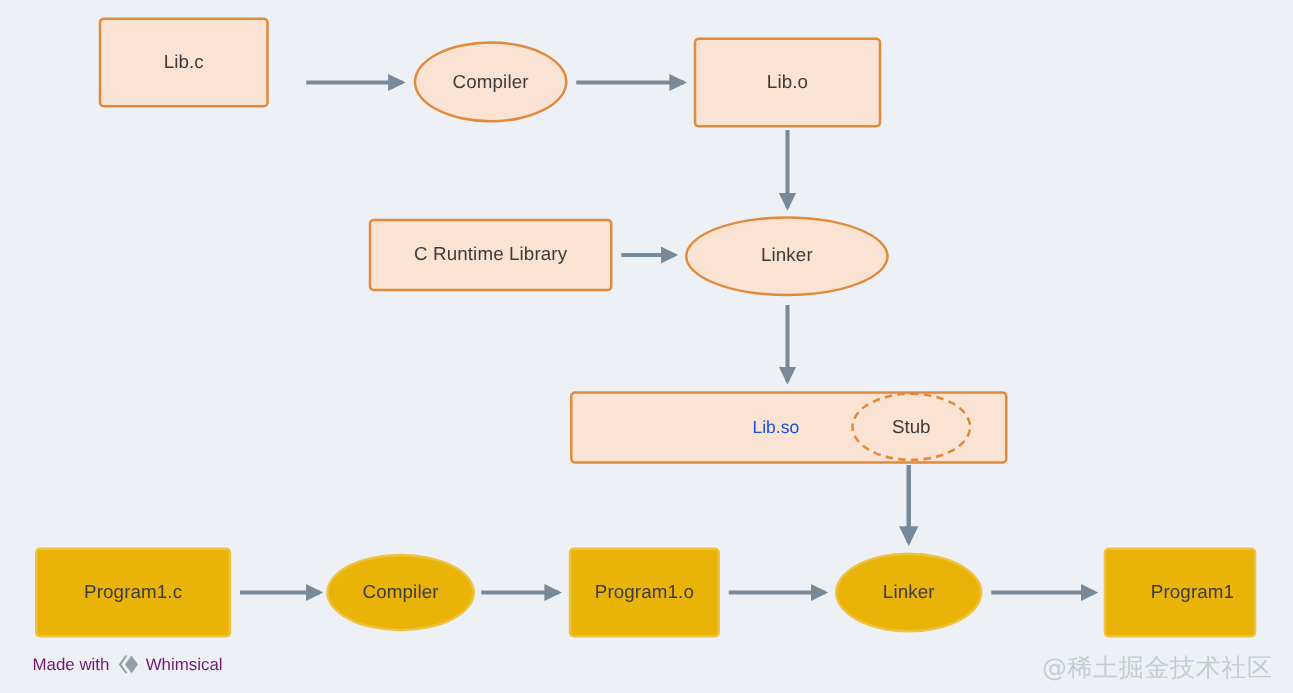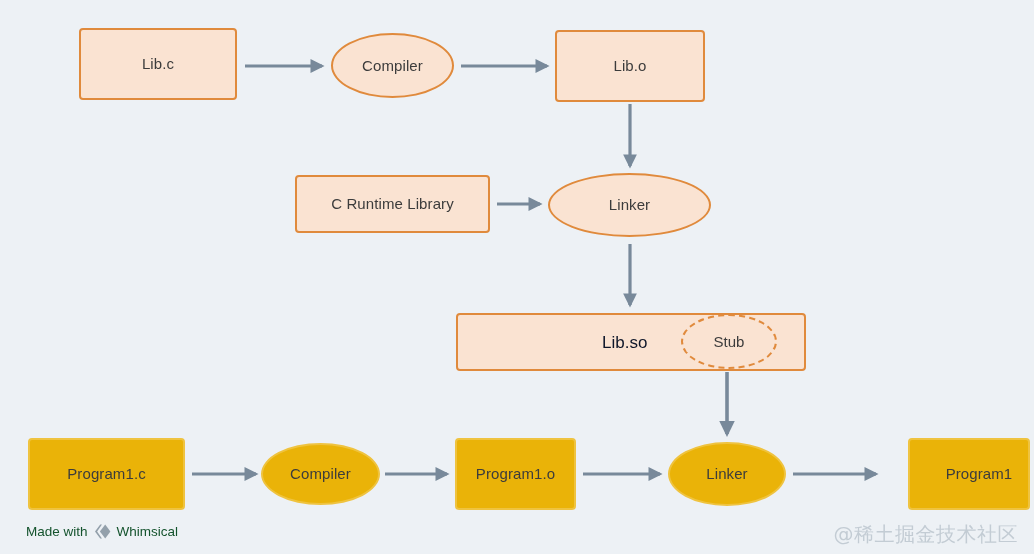--- a/index.html
+++ b/index.html
@@ -52,39 +52,39 @@
     border-radius: 50%;
     background: transparent;
     display: flex;
     align-items: center;
     justify-content: center;
     color: #3c3c3c;
     font-size: 15px;
   }
   .libso-label {
     position: absolute;
-    color: #0f172a;
-    font-size: 17px;
+    color: #1d4ed8;
+    font-size: 14px;
   }
   svg.edges {
     position: absolute;
     left: 0;
     top: 0;
     width: 1034px;
     height: 554px;
     pointer-events: none;
   }
   .footer-made {
     position: absolute;
     left: 26px;
     top: 523px;
     display: flex;
     align-items: center;
     gap: 6px;
-    color: #14532d;
+    color: #701a75;
     font-size: 13.5px;
   }
   .whim-logo {
     display: inline-block;
     width: 17px;
     height: 17px;
     position: relative;
   }
   .watermark {
     position: absolute;
@@ -122,21 +122,21 @@
 
     <line x1="192" y1="474" x2="256" y2="474" stroke="#78899a" stroke-width="3.2" marker-end="url(#arrowhead)"></line>
 
     <line x1="385" y1="474" x2="447" y2="474" stroke="#78899a" stroke-width="3.2" marker-end="url(#arrowhead)"></line>
 
     <line x1="583" y1="474" x2="660" y2="474" stroke="#78899a" stroke-width="3.2" marker-end="url(#arrowhead)"></line>
 
     <line x1="793" y1="474" x2="876" y2="474" stroke="#78899a" stroke-width="3.2" marker-end="url(#arrowhead)"></line>
   </svg>
 
-  <div class="node box orange" style="left:79px; top:28px; width:158px; height:72px;">
+  <div class="node box orange" style="left:79px; top:14px; width:136px; height:72px;">
     <span>Lib.c</span>
   </div>
 
   <div class="node ellipse orange" style="left:331px; top:33px; width:123px; height:65px;">
     <span>Compiler</span>
   </div>
 
   <div class="node box orange" style="left:295px; top:175px; width:195px; height:58px;">
     <span>C Runtime Library</span>
   </div>
@@ -165,21 +165,21 @@
   </div>
 
   <div class="node box yellow" style="left:455px; top:438px; width:121px; height:72px;justify-content:center;">
     <span>Program1.o</span>
   </div>
 
   <div class="node ellipse yellow" style="left:668px; top:442px; width:118px; height:64px;">
     <span>Linker</span>
   </div>
 
-  <div class="node box yellow" style="left:908px; top:438px; width:122px; height:72px;padding-left:20px;">
+  <div class="node box yellow" style="left:883px; top:438px; width:122px; height:72px;padding-left:20px;">
     <span>Program1</span>
   </div>
 
   <div class="footer-made">
     <span>Made with</span>
     <span class="whim-logo">
       <svg viewBox="0 0 17 17" width="17" height="17">
         <path d="M6.2 1.4 L1.0 8.5 L6.2 15.6 L8.0 15.6 L3.1 8.5 L8.0 1.4 Z" fill="#93a0ab"></path>
         <path d="M11.2 1.4 L5.9 8.5 L11.2 15.6 L16.4 8.5 Z" fill="#93a0ab"></path>
       </svg>

